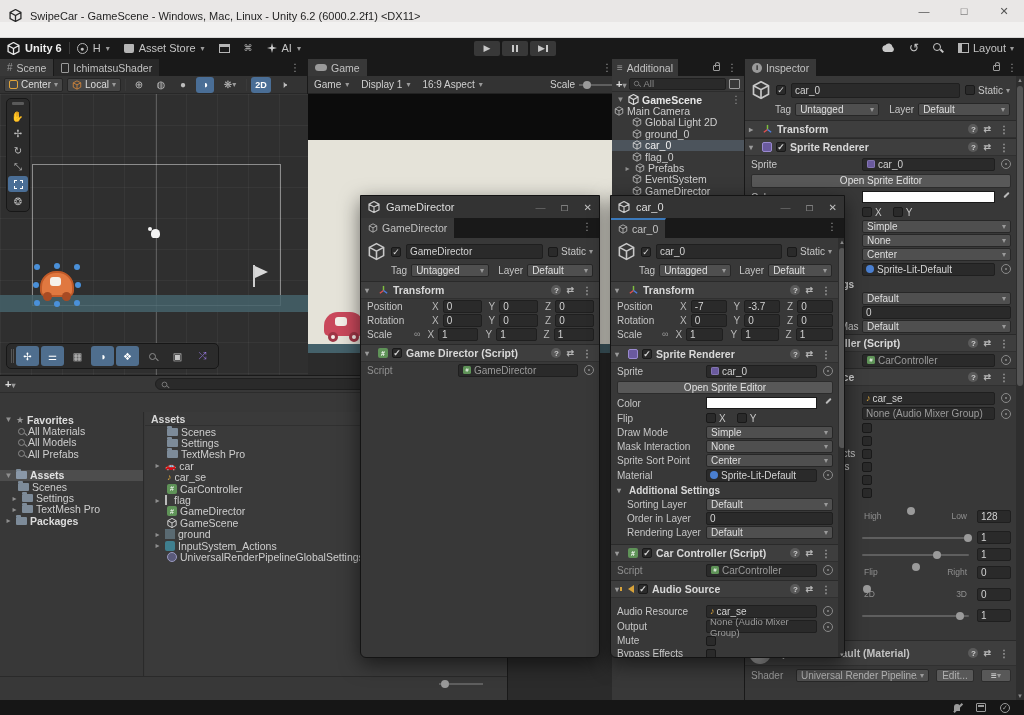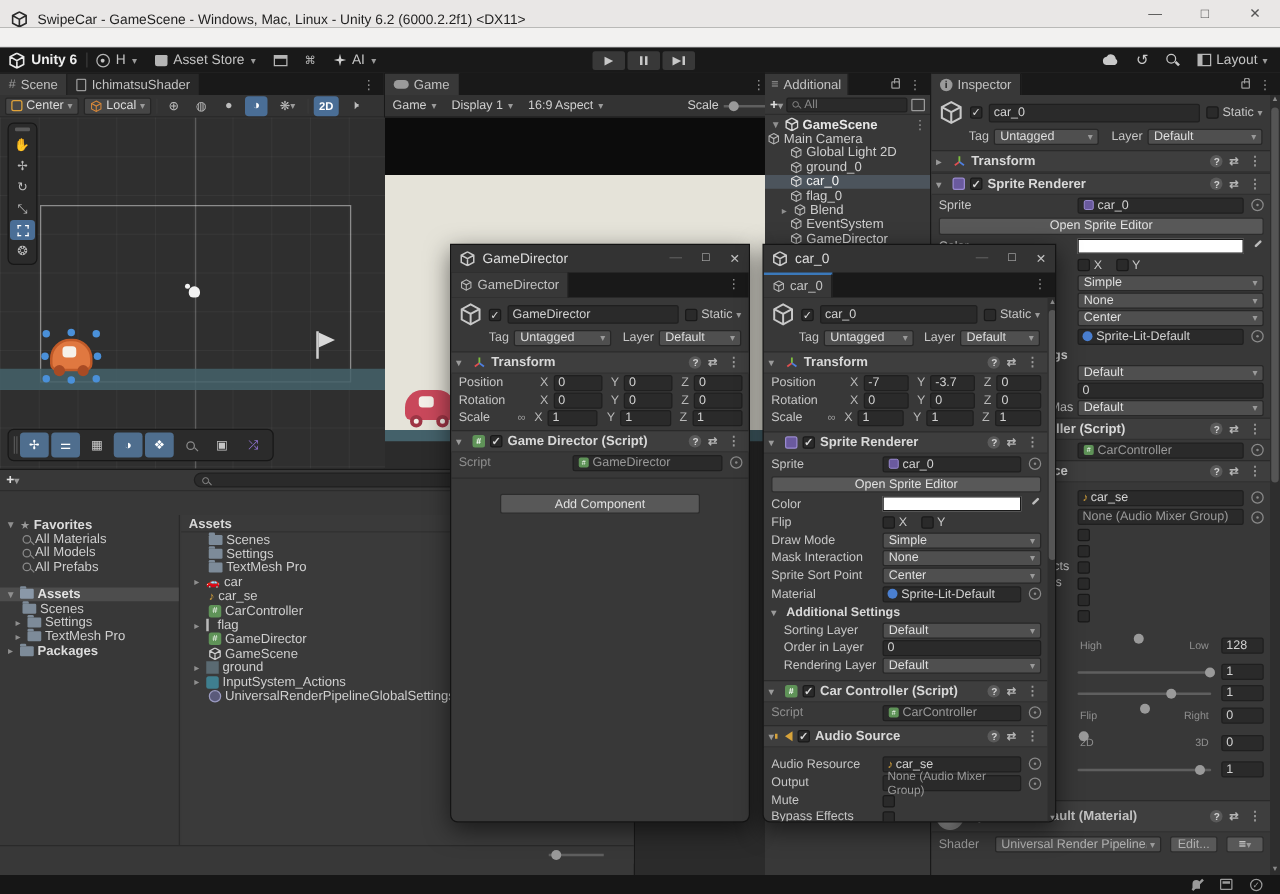--- a/index.html
+++ b/index.html
@@ -524,21 +524,21 @@
         <svg class="cubeic" width="10" height="10" viewBox="0 0 12 12" color="#b9b9b9">
           <use href="#cube"></use>
         </svg>
         <span>flag_0</span>
       </div>
     <div class="tree-row" style="padding-left:11px">
         <span class="arr">▸</span>
         <svg class="cubeic" width="10" height="10" viewBox="0 0 12 12" color="#b9b9b9">
           <use href="#cube"></use>
         </svg>
-        <span>Blend</span>
+        <span>Prefabs</span>
       </div>
     <div class="tree-row" style="padding-left:20px">
         <svg class="cubeic" width="10" height="10" viewBox="0 0 12 12" color="#b9b9b9">
           <use href="#cube"></use>
         </svg>
         <span>EventSystem</span>
       </div>
     <div class="tree-row" style="padding-left:20px">
         <svg class="cubeic" width="10" height="10" viewBox="0 0 12 12" color="#b9b9b9">
           <use href="#cube"></use>
@@ -944,23 +944,20 @@
       </span>
   </div>
   <div class="irow" style="height:16px;color:#8f8f8f">
       <span class="lbl" style="width:88px">Script</span>
       <span class="f n" style="color:#9a9a9a">
         <span class="scripti" style="transform:scale(.8);margin-right:2px">#</span>
         <span>GameDirector</span>
       </span>
       <span class="picker"></span>
     </div>
-  <div style="border-top:1px solid #2c2c2c;margin-top:4px;padding-top:12px;display:flex;justify-content:center">
-    <span class="btn" style="width:160px;height:16px">Add Component</span>
-  </div>
 </div>
 
 <div class="fwin" id="win-car" style="left:610px;top:195px;width:235px;height:463px;z-index:11">
   <div class="ftitle">
     <svg width="12" height="12" viewBox="0 0 12 12" color="#c8c8c8">
         <use href="#ulogo"></use>
       </svg>
     <span>car_0</span>
     <span class="wc">
         <span style="color:#6a6a6a">—</span>

